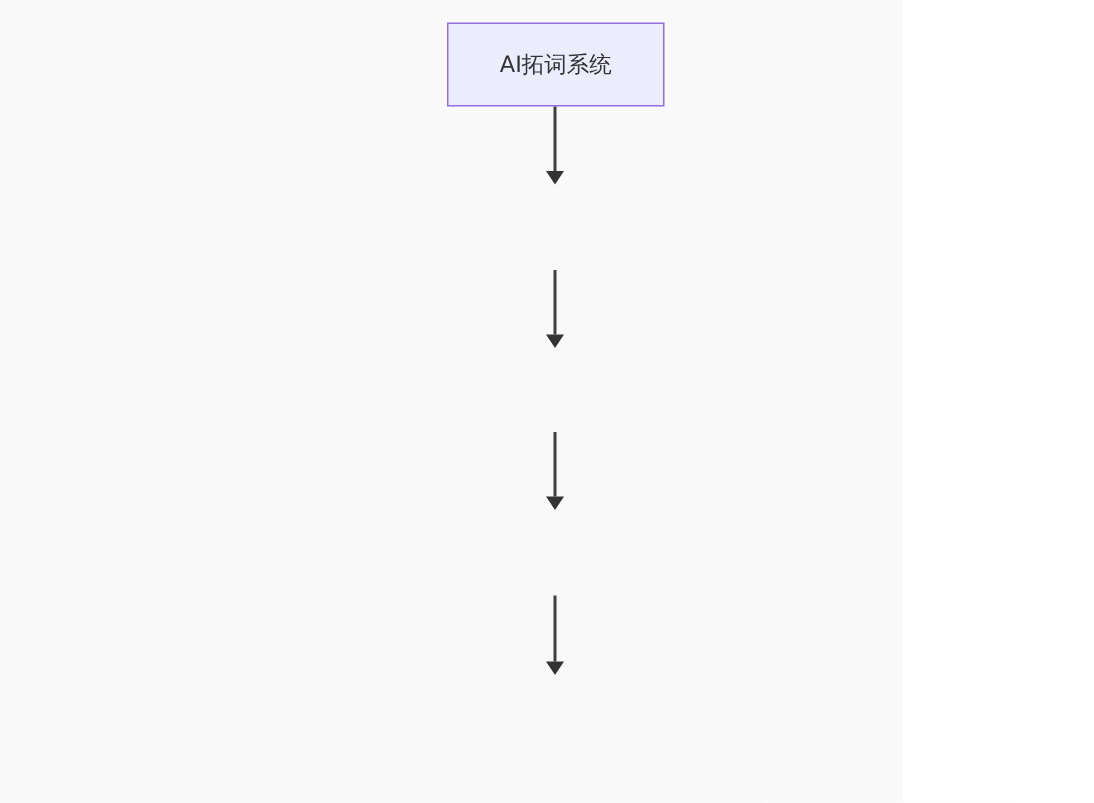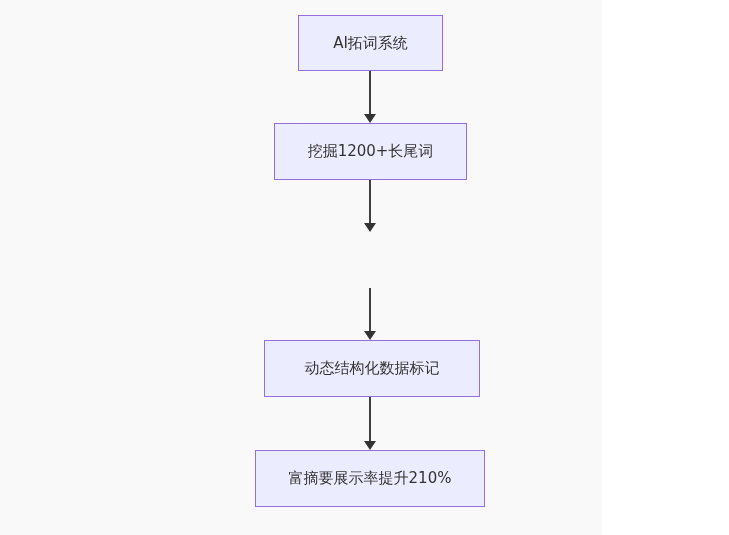--- a/index.html
+++ b/index.html
@@ -68,41 +68,32 @@
 
   <div class="node n1">
     <span>AI拓词系统</span>
   </div>
 
   <div class="arrow a1">
     <div class="line"></div>
     <div class="head"></div>
   </div>
 
-  <div class="node n2">
-    <span>挖掘1200+长尾词</span>
-  </div>
 
   <div class="arrow a2">
     <div class="line"></div>
     <div class="head"></div>
   </div>
 
 
   <div class="arrow a3">
     <div class="line"></div>
     <div class="head"></div>
   </div>
 
-  <div class="node n4">
-    <span>动态结构化数据标记</span>
-  </div>
 
   <div class="arrow a4">
     <div class="line"></div>
     <div class="head"></div>
   </div>
 
-  <div class="node n5">
-    <span>富摘要展示率提升210%</span>
-  </div>
 
 </div>
 
 </body></html>

